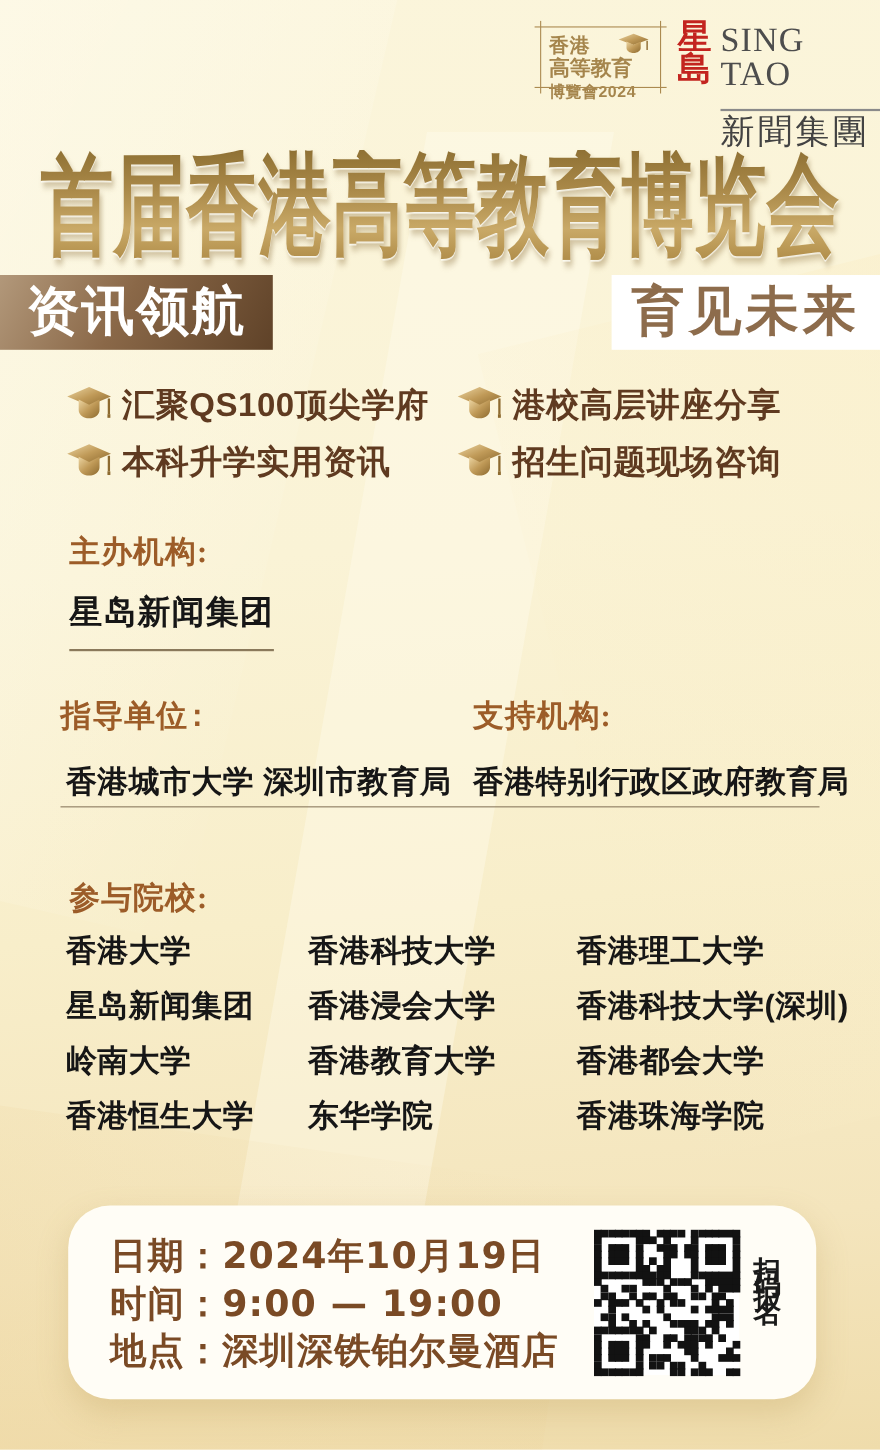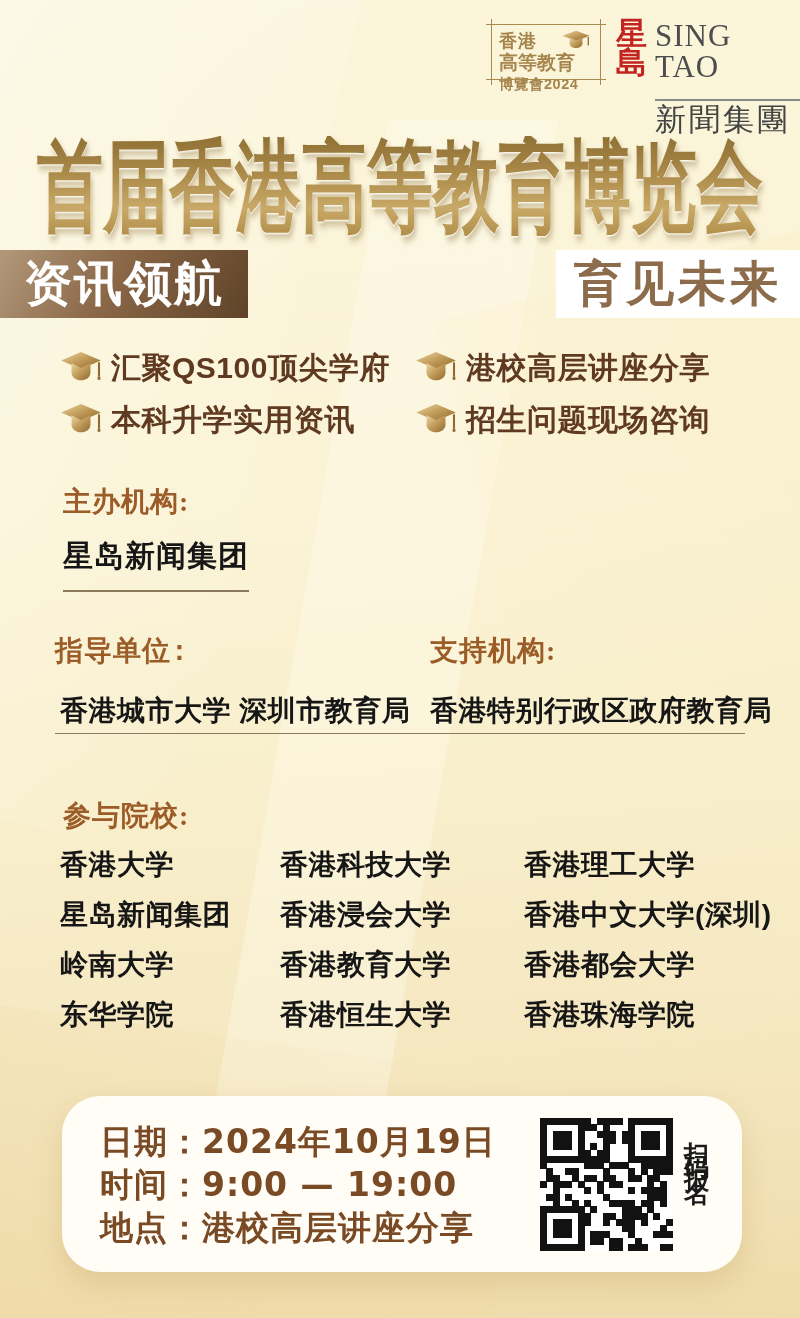--- a/index.html
+++ b/index.html
@@ -172,34 +172,34 @@
   <div class="sp-value">香港特别行政区政府教育局</div>
   <hr class="rule">
 
   <div class="sec-label" id="lbl-institutions">参与院校:</div>
   <div class="uni-grid">
     <span class="uni">香港大学</span>
     <span class="uni">香港科技大学</span>
     <span class="uni">香港理工大学</span>
     <span class="uni">星岛新闻集团</span>
     <span class="uni">香港浸会大学</span>
-    <span class="uni">香港中文大学(深圳)</span>
+    <span class="uni">香港科技大学(深圳)</span>
     <span class="uni">岭南大学</span>
     <span class="uni">香港教育大学</span>
     <span class="uni">香港都会大学</span>
+    <span class="uni">香港恒生大学</span>
     <span class="uni">东华学院</span>
-    <span class="uni">香港恒生大学</span>
     <span class="uni">香港珠海学院</span>
   </div>
 
   <div class="event-card">
     <div class="card-lines">
       <div class="card-line">日期：2024年10月19日</div>
       <div class="card-line">时间：9:00 — 19:00</div>
-      <div class="card-line">地点：港校高层讲座分享</div>
+      <div class="card-line">地点：深圳深铁铂尔曼酒店</div>
     </div>
     <div class="qr" id="qr">
         <div style="position: absolute; left: 0px; top: 0px; width: 7px; height: 7px; background: rgb(18, 18, 18);"></div>
         <div style="position: absolute; left: 6.3px; top: 0px; width: 7px; height: 7px; background: rgb(18, 18, 18);"></div>
         <div style="position: absolute; left: 12.6px; top: 0px; width: 7px; height: 7px; background: rgb(18, 18, 18);"></div>
         <div style="position: absolute; left: 18.9px; top: 0px; width: 7px; height: 7px; background: rgb(18, 18, 18);"></div>
         <div style="position: absolute; left: 25.2px; top: 0px; width: 7px; height: 7px; background: rgb(18, 18, 18);"></div>
         <div style="position: absolute; left: 31.5px; top: 0px; width: 7px; height: 7px; background: rgb(18, 18, 18);"></div>
         <div style="position: absolute; left: 37.8px; top: 0px; width: 7px; height: 7px; background: rgb(18, 18, 18);"></div>
         <div style="position: absolute; left: 44.1px; top: 0px; width: 7px; height: 7px; background: rgb(18, 18, 18);"></div>

